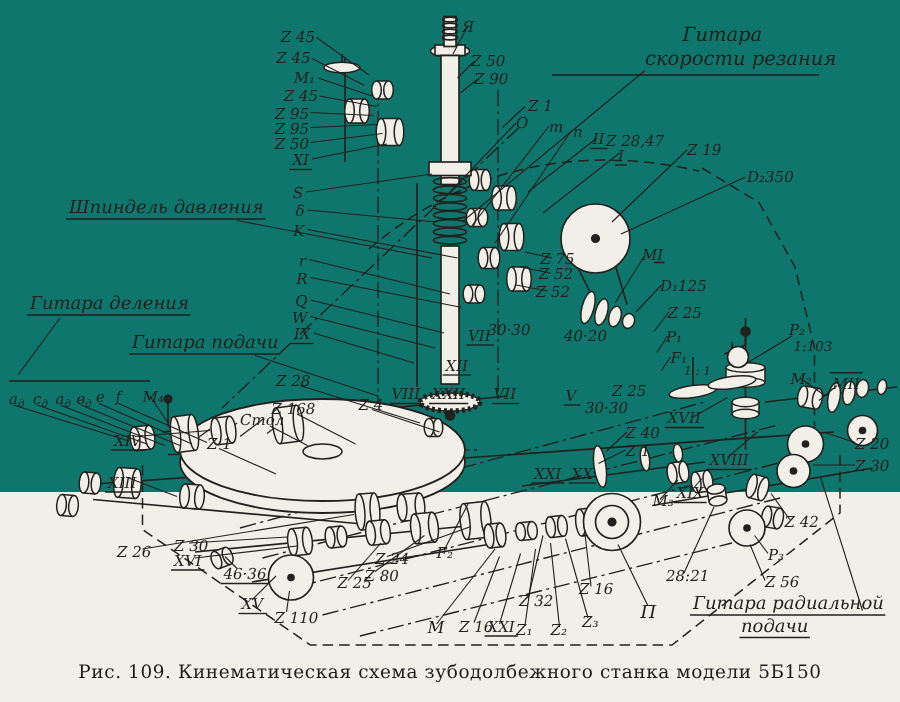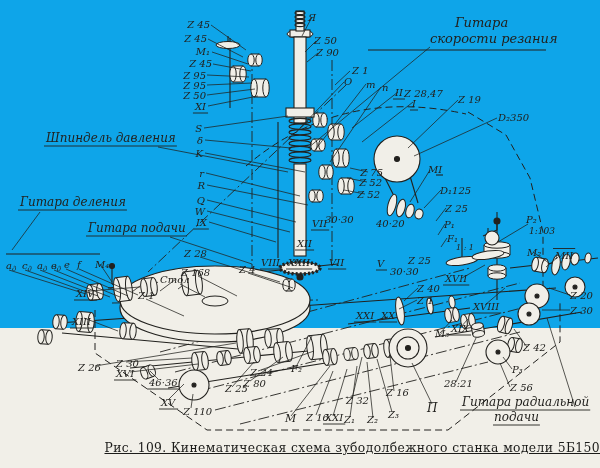--- a/index.html
+++ b/index.html
@@ -1,21 +1,21 @@
 <!DOCTYPE html>
 <html><head>
 <meta charset="utf-8">
 <style>
   html,body{margin:0;padding:0;}
   body{width:600px;height:468px;overflow:hidden;background:#f1efe8;}
-  #stage{position:relative;width:600px;height:328px;background:#0ea5e9;}
+  #stage{position:relative;width:600px;height:328px;background:#0f766e;}
   #scheme{position:absolute;left:0;top:0;}
-  #caption{position:absolute;left:0;right:0;top:441px;text-align:right;
+  #caption{position:absolute;left:0;right:0;top:441px;text-align:center;
            font-family:"DejaVu Serif",serif;font-size:12.3px;color:#1b1b19;
-           letter-spacing:0.4px;text-decoration:underline;}
+           letter-spacing:0.4px;}
 </style>
 </head>
 <body>
 
 <div id="stage">
   <svg id="scheme" width="600" height="468" viewBox="0 0 600 468">
       <polyline stroke="#22211e" stroke-width="1" fill="none" points="95 310 95 353 207 430 448 430 560 342 560 300" stroke-dasharray="7 4"></polyline>
       <polyline stroke="#22211e" stroke-width="1" fill="none" points="468 112 506 135 530 178 543 232 543 300" stroke-dasharray="7 4"></polyline>
       <path stroke="#22211e" stroke-width="1" fill="none" d="M246,166 Q340,86 466,114" stroke-dasharray="7 4"></path>
       <line stroke="#22211e" stroke-width="0.9" fill="none" x1="252" y1="55" x2="252" y2="338" stroke-dasharray="11 3 2 3"></line>

